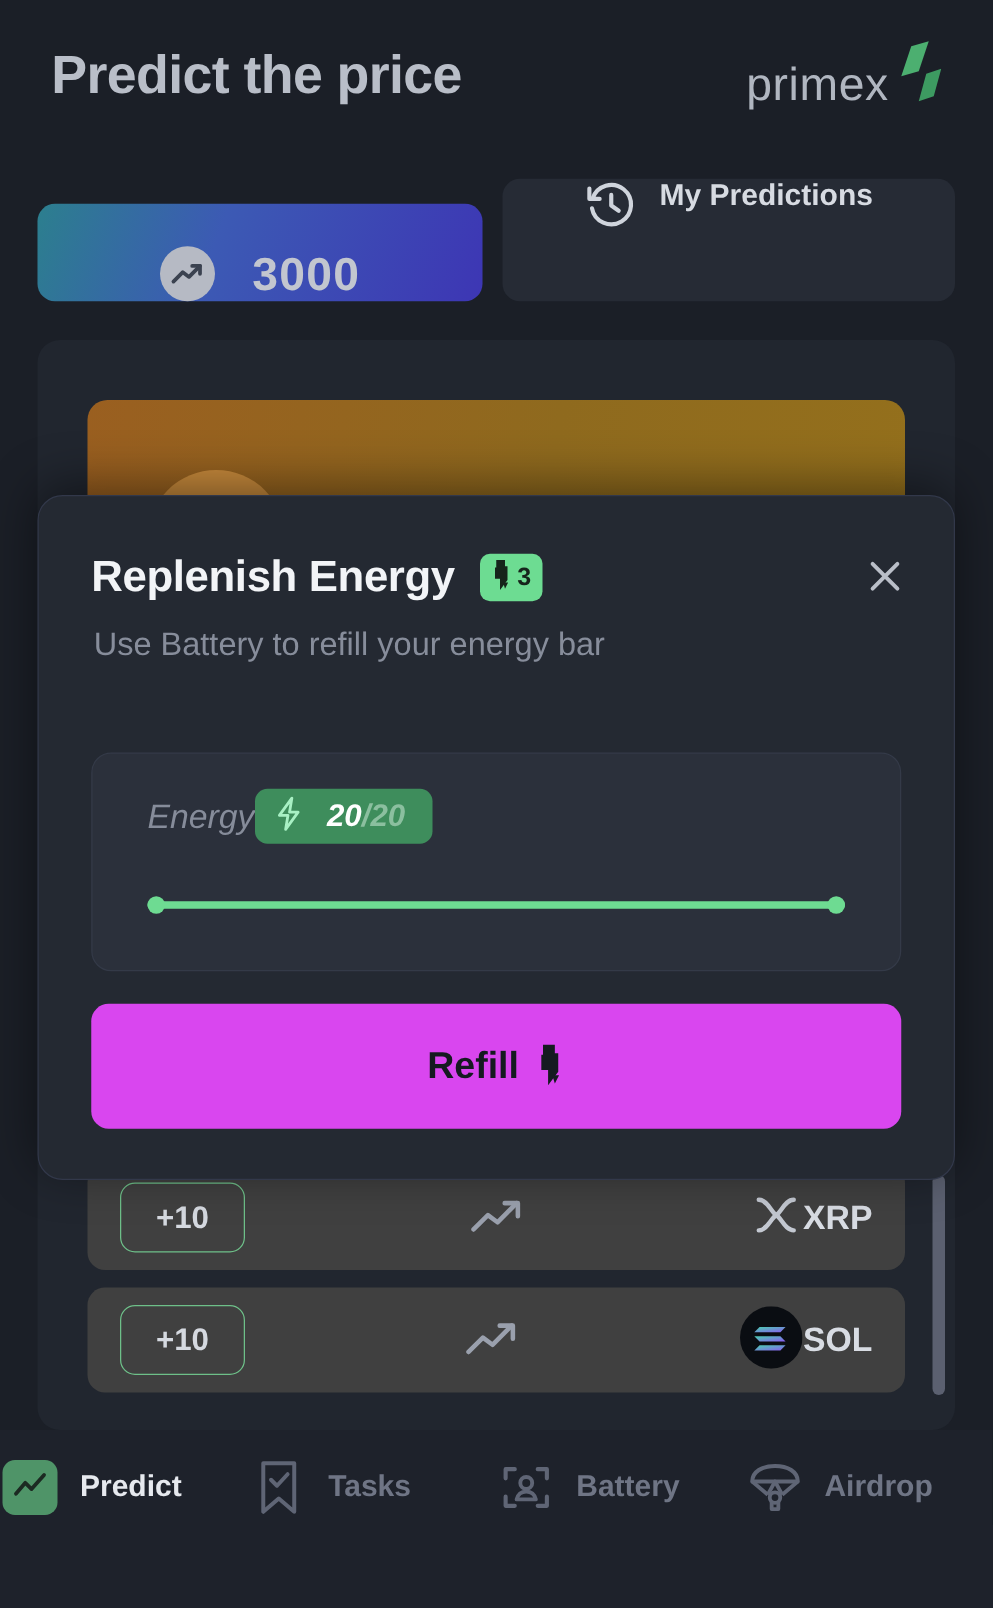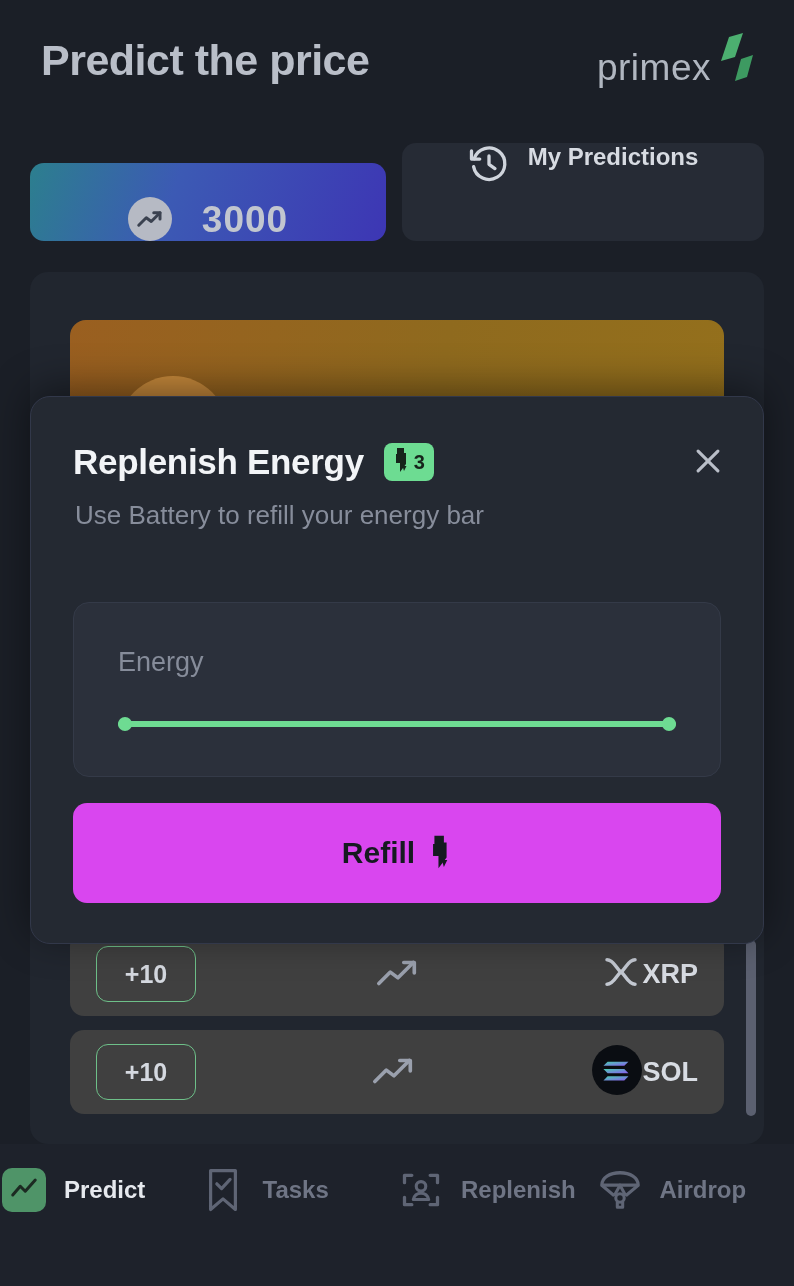--- a/index.html
+++ b/index.html
@@ -219,23 +219,24 @@
   .energy-card {
     position: absolute;
     top: 205px; left: 42px; right: 42px;
     height: 175px;
     border-radius: 16px;
     background: #2b303b;
     border: 1px solid #343a48;
   }
   .energy-top {
     position: absolute;
-    top: 44px; left: 44px; right: 30px;
-    display: flex;
-    align-items: center;
+    top: 28px; left: 44px; right: 30px;
+    display: flex;
+    align-items: center;
+    font-style: italic;
   }
   .energy-label {
     font-size: 27px;
     color: #868c9a;
   }
   .energy-pill {
     height: 44px;
     padding: 0 22px 0 14px;
     border-radius: 10px;
     background: #3e8d5c;
@@ -444,20 +445,30 @@
           </svg>
         </span>
       </button>
     </div>
 
     <div class="modal-subtitle">Use Battery to refill your energy bar</div>
 
     <div class="energy-card">
       <div class="energy-top">
         <span class="energy-label">Energy</span>
+        <span class="energy-pill">
+          <span>
+            <svg width="26" height="30" viewBox="0 0 20 24">
+              <path d="M12 2 L4 13 H9.5 L8 22 L16 11 H10.5 Z" stroke="#a8f0c4" stroke-width="1.8" fill="none" stroke-linejoin="round"></path>
+            </svg>
+          </span>
+          <span>
+            <span class="energy-amount">20</span><span class="energy-max">/20</span>
+          </span>
+        </span>
       </div>
       <div class="energy-bar">
         <div class="energy-bar-fill"></div>
         <div class="energy-knob left"></div>
         <div class="energy-knob right"></div>
       </div>
     </div>
 
     <button class="refill-btn">
       <span class="refill-label">Refill</span>
@@ -495,21 +506,21 @@
     </button>
 
     <button class="nav-item">
       <span class="nav-icon">
         <svg width="44" height="44" viewBox="0 0 24 24">
           <path d="M3 8 V4 H7 M17 4 H21 V8 M21 16 V20 H17 M7 20 H3 V16" stroke="#5f6575" stroke-width="1.8" fill="none" stroke-linecap="round" stroke-linejoin="round"></path>
           <circle cx="12" cy="10" r="2.6" stroke="#5f6575" stroke-width="1.7" fill="none"></circle>
           <path d="M7.8 17.2 C8.4 14.8 10 13.8 12 13.8 C14 13.8 15.6 14.8 16.2 17.2 Z" stroke="#5f6575" stroke-width="1.7" fill="none" stroke-linejoin="round"></path>
         </svg>
       </span>
-      <span class="nav-label">Replenish</span>
+      <span class="nav-label">Battery</span>
     </button>
 
     <button class="nav-item">
       <span class="nav-icon">
         <svg width="46" height="46" viewBox="0 0 24 24">
           <path d="M2.5 9.5 C2.5 5.4 6.7 3 12 3 C17.3 3 21.5 5.4 21.5 9.5 Z" stroke="#5f6575" stroke-width="1.7" fill="none" stroke-linejoin="round"></path>
           <path d="M2.5 9.5 L9 15 M21.5 9.5 L15 15 M9 15 L12 9.5 L15 15" stroke="#5f6575" stroke-width="1.6" fill="none" stroke-linejoin="round"></path>
           <circle cx="12" cy="16.2" r="2.2" stroke="#5f6575" stroke-width="1.6" fill="none"></circle>
           <path d="M10.6 18.2 V21 H13.4 V18.2" stroke="#5f6575" stroke-width="1.6" fill="none" stroke-linejoin="round"></path>
         </svg>

